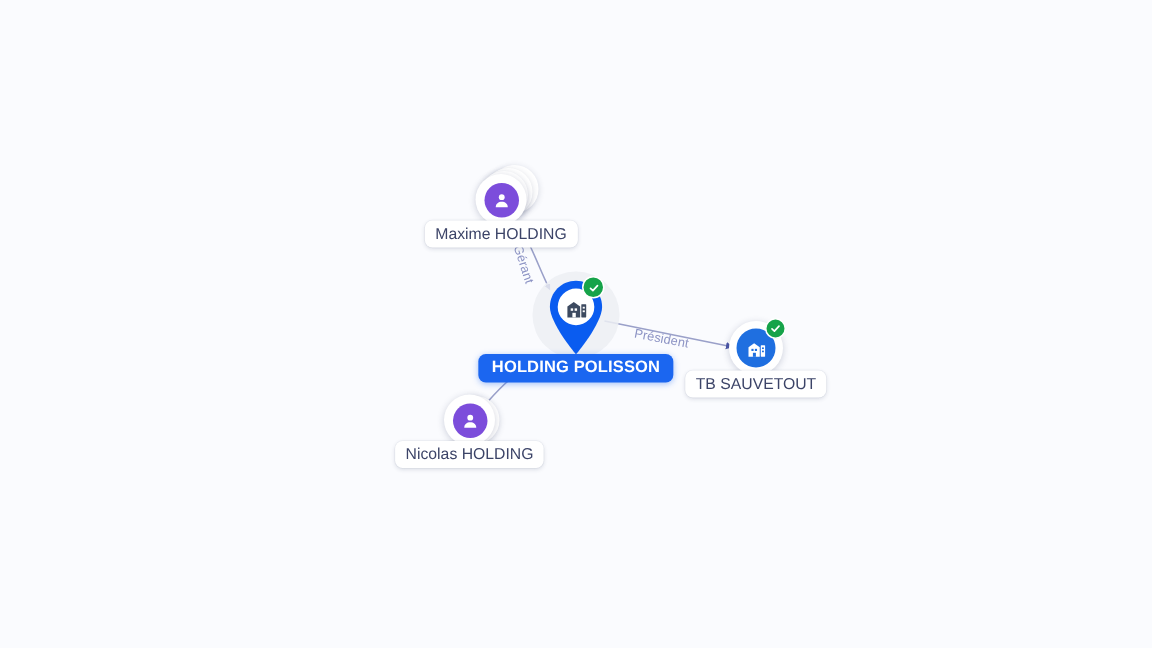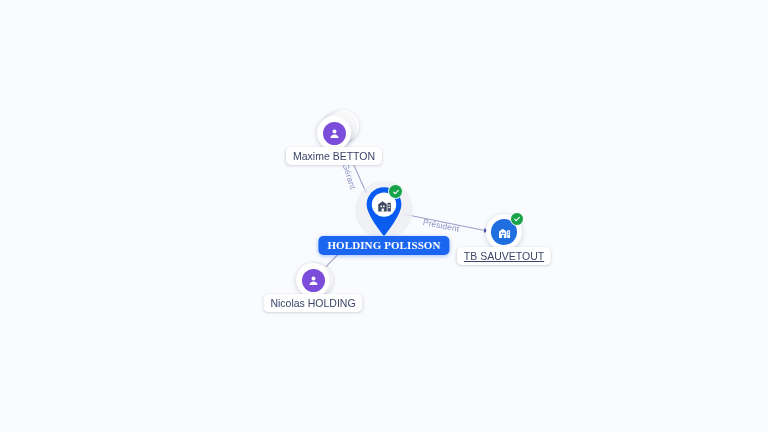--- a/index.html
+++ b/index.html
@@ -168,21 +168,21 @@
     transform: translateX(-50%);
     background: #1b66f0;
     color: #ffffff;
     border-radius: 5px;
     padding: 3px 9px 4px 9px;
     font-size: 11px;
     line-height: 12px;
     font-weight: bold;
     white-space: nowrap;
     box-shadow: 0 1px 4px rgba(27,102,240,0.4);
-    font-family: Liberation Serif, serif;
+    font-family: Liberation Sans, sans-serif;
     letter-spacing: 0.1px;
   }
 </style>
 </head>
 <body>
 
 <div id="graph-canvas">
 
   <svg id="edges-layer" viewBox="0 0 768 432" xmlns="http://www.w3.org/2000/svg">
     <defs>
@@ -212,21 +212,21 @@
     <div class="person-stack" style="left:-11px; top:-21px; width:32px; height:32px;"></div>
     <div class="person-stack" style="left:-14px; top:-19px; width:32px; height:32px;"></div>
     <div class="person-avatar" style="left:-17px; top:-17px;">
       <div class="person-avatar-inner">
         <svg width="13" height="13" viewBox="0 0 24 24" aria-hidden="true">
           <circle cx="12" cy="8.2" r="3.6" fill="#ffffff"></circle>
           <path d="M4.6 20.5c0-4.2 3.4-6.6 7.4-6.6s7.4 2.4 7.4 6.6z" fill="#ffffff"></path>
         </svg>
       </div>
     </div>
-    <div class="node-label" style="top:14px;">Maxime BETTON</div>
+    <div class="node-label" style="top:14px;">Maxime HOLDING</div>
   </div>
 
   <div class="node" style="left:313px; top:280px;">
     <div class="person-stack" style="left:-12px; top:-16px; width:32px; height:32px;"></div>
     <div class="person-avatar" style="left:-17px; top:-17px;">
       <div class="person-avatar-inner">
         <svg width="13" height="13" viewBox="0 0 24 24" aria-hidden="true">
           <circle cx="12" cy="8.2" r="3.6" fill="#ffffff"></circle>
           <path d="M4.6 20.5c0-4.2 3.4-6.6 7.4-6.6s7.4 2.4 7.4 6.6z" fill="#ffffff"></path>
         </svg>
@@ -247,21 +247,21 @@
           <rect x="17.6" y="10.6" width="2.0" height="1.7" fill="#1f6fe0"></rect>
           <rect x="17.6" y="14.0" width="2.0" height="1.7" fill="#1f6fe0"></rect>
         </svg>
       </div>
       <div class="company-badge">
         <svg width="8" height="8" viewBox="0 0 24 24" aria-hidden="true">
           <path d="M5 12.6 L9.8 17.2 L19 7.4" fill="none" stroke="#ffffff" stroke-width="3.4" stroke-linecap="round" stroke-linejoin="round"></path>
         </svg>
       </div>
     </div>
-    <div class="node-label" style="top:15px;text-decoration:underline;">TB SAUVETOUT</div>
+    <div class="node-label" style="top:15px;">TB SAUVETOUT</div>
   </div>
 
   <div class="node" style="left:384px; top:212px;">
 
     <div class="pin-halo" style="left:-29px; top:-31px;"></div>
 
     <div class="pin-wrap" style="left:-21px; top:-27px;">
       <svg width="42" height="52" viewBox="0 0 42 52" aria-hidden="true">
         <path d="M21 51.2 C21 51.2 38.4 30.6 38.4 19.6 C38.4 9.9 30.6 2.2 21 2.2
                  C11.4 2.2 3.6 9.9 3.6 19.6 C3.6 30.6 21 51.2 21 51.2 Z" fill="#0a5cf0"></path>

